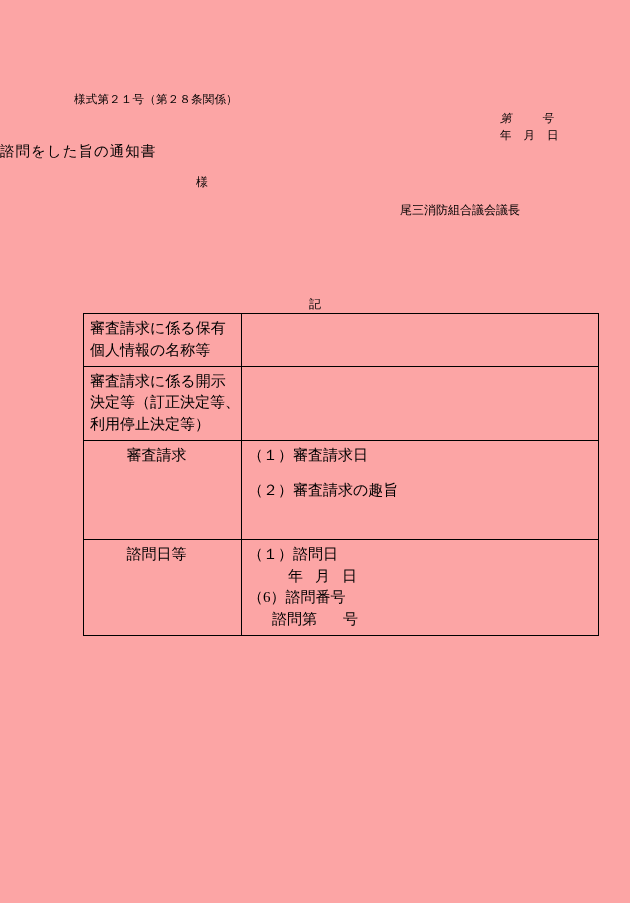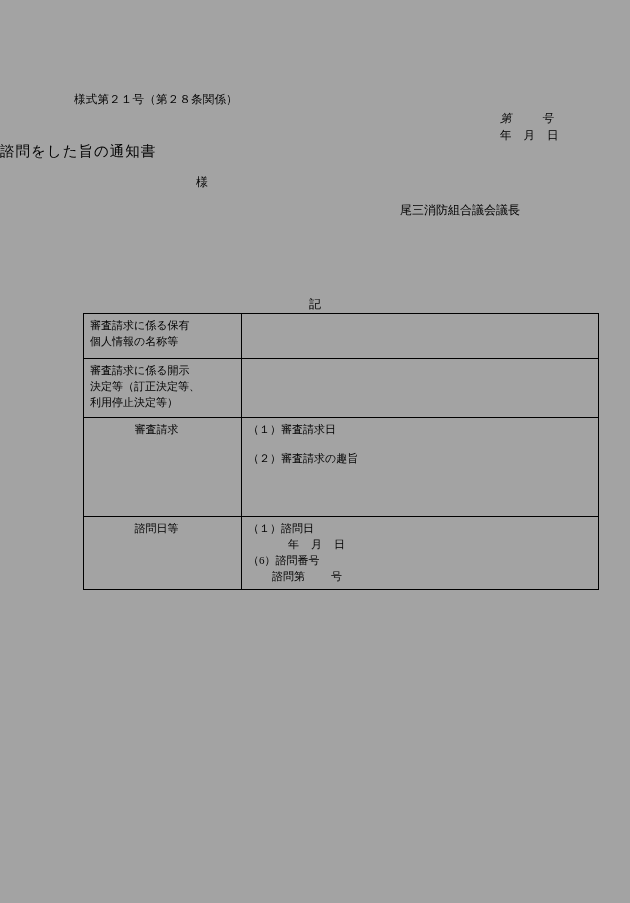--- a/index.html
+++ b/index.html
@@ -14,21 +14,21 @@
     color: #000000;
     position: relative;
     overflow: hidden;
   }
   .page {
     position: absolute;
     left: 0;
     top: 0;
     width: 630px;
     height: 903px;
-    background: #a3a3a3;
+    background: #fca5a5;
   }
   .form-no {
     position: absolute;
     left: 74px;
     top: 92px;
     font-size: 11.5px;
     letter-spacing: 0.2px;
     white-space: nowrap;
   }
   .doc-no {
@@ -101,21 +101,21 @@
   table.form {
     position: absolute;
     left: 83px;
     top: 313px;
     width: 465px;
     border-collapse: collapse;
     table-layout: fixed;
   }
   table.form td {
     border: 1px solid #000000;
-    font-size: 11px;
+    font-size: 15px;
     vertical-align: top;
     padding: 4px 18px 4px 6px;
     line-height: 1.45;
   }
   td.label-center {
     text-align: center;
     vertical-align: middle;
   }
   td.label-left {
     text-align: left;

